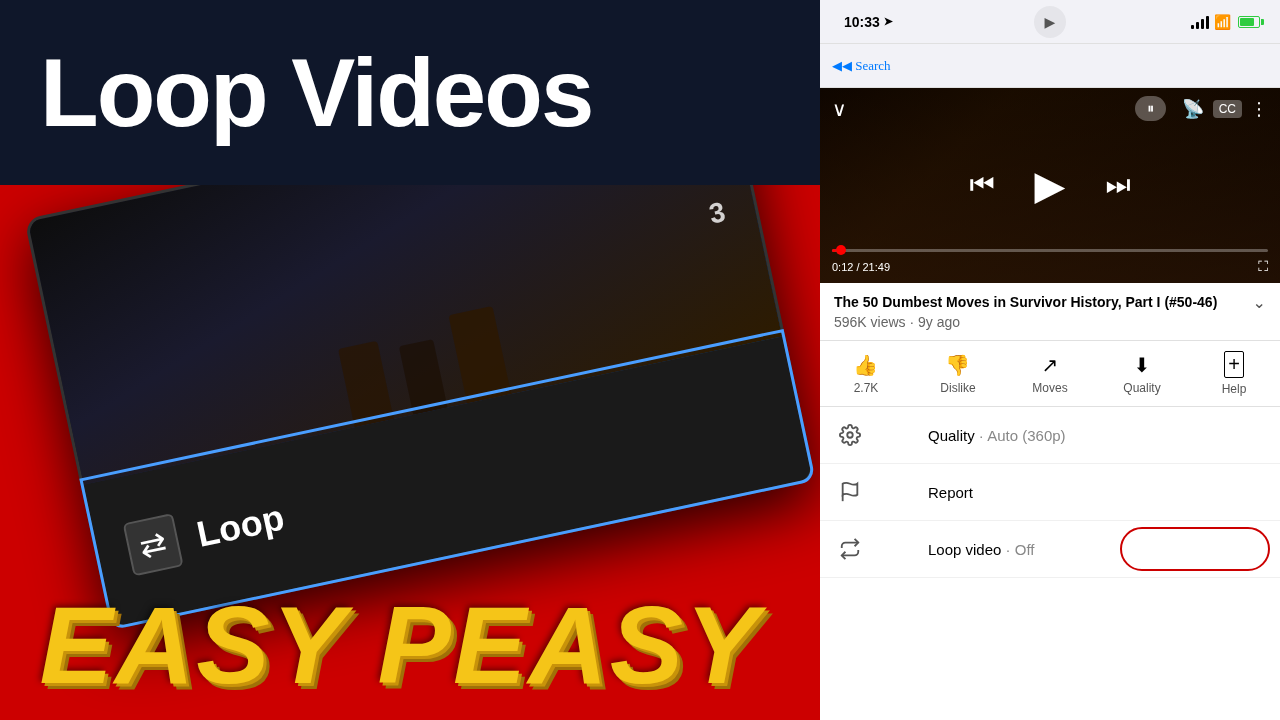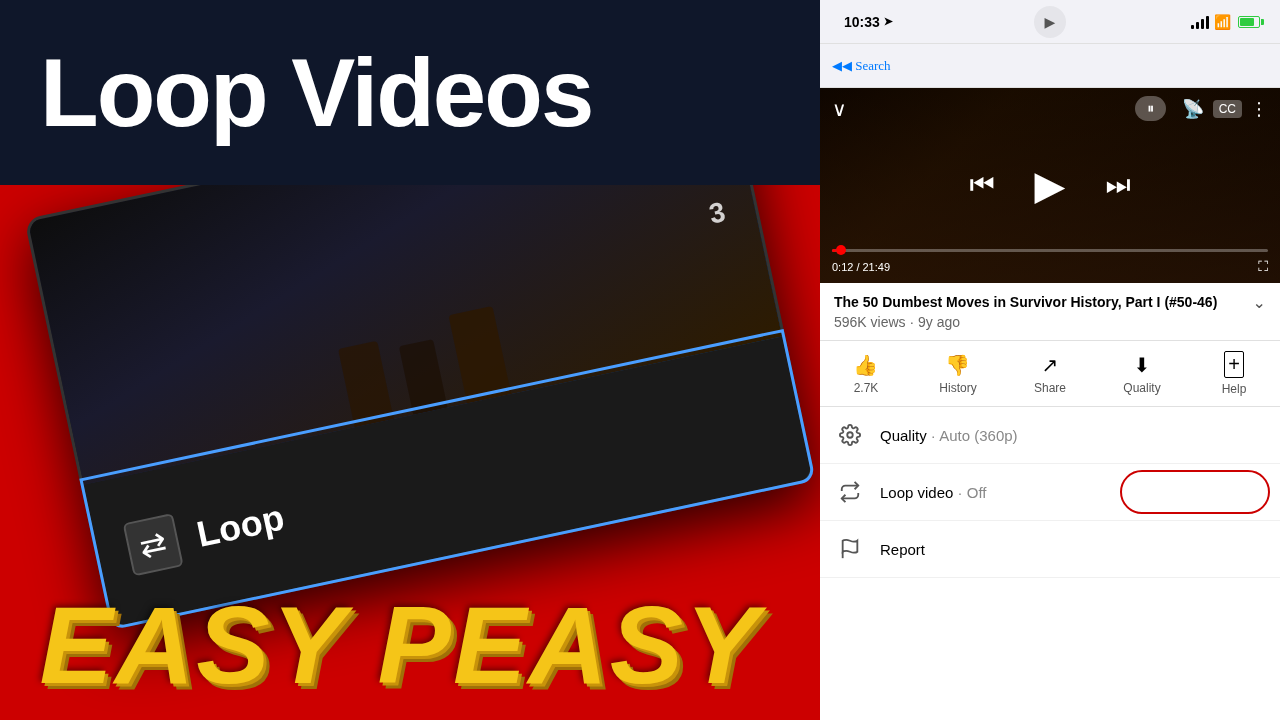--- a/index.html
+++ b/index.html
@@ -389,20 +389,21 @@
       align-items: center;
       justify-content: center;
       font-size: 18px;
       color: #555;
       flex-shrink: 0;
     }
 
     .menu-item-text {
       font-size: 15px;
       color: #000;
+      margin-left: 48px;
     }
 
     .menu-item-value {
       color: #888;
     }
 
     
     .menu-item.loop-highlighted {
       position: relative;
     }
@@ -596,25 +597,25 @@
     </div>
   </div>
 
   <div class="action-buttons">
     <div class="action-btn">
       <span class="action-icon">👍</span>
       <span class="action-label">2.7K</span>
     </div>
     <div class="action-btn">
       <span class="action-icon">👎</span>
-      <span class="action-label">History</span>
+      <span class="action-label">Dislike</span>
     </div>
     <div class="action-btn">
       <span class="action-icon" style="font-size:20px;">↗</span>
-      <span class="action-label">Share</span>
+      <span class="action-label">Moves</span>
     </div>
     <div class="action-btn">
       <span class="action-icon" style="font-size:20px;">⬇</span>
       <span class="action-label">Quality</span>
     </div>
     <div class="action-btn">
       <span class="action-icon" style="font-size:20px; border:1.5px solid #000; padding:1px 3px; border-radius:2px;">+</span>
       <span class="action-label">Help</span>
     </div>
   </div>
@@ -627,43 +628,43 @@
           <circle cx="12" cy="12" r="3"></circle>
           <path d="M19.4 15a1.65 1.65 0 0 0 .33 1.82l.06.06a2 2 0 0 1-2.83 2.83l-.06-.06a1.65 1.65 0 0 0-1.82-.33 1.65 1.65 0 0 0-1 1.51V21a2 2 0 0 1-4 0v-.09A1.65 1.65 0 0 0 9 19.4a1.65 1.65 0 0 0-1.82.33l-.06.06a2 2 0 0 1-2.83-2.83l.06-.06A1.65 1.65 0 0 0 4.68 15a1.65 1.65 0 0 0-1.51-1H3a2 2 0 0 1 0-4h.09A1.65 1.65 0 0 0 4.6 9a1.65 1.65 0 0 0-.33-1.82l-.06-.06a2 2 0 0 1 2.83-2.83l.06.06A1.65 1.65 0 0 0 9 4.68a1.65 1.65 0 0 0 1-1.51V3a2 2 0 0 1 4 0v.09a1.65 1.65 0 0 0 1 1.51 1.65 1.65 0 0 0 1.82-.33l.06-.06a2 2 0 0 1 2.83 2.83l-.06.06A1.65 1.65 0 0 0 19.4 9a1.65 1.65 0 0 0 1.51 1H21a2 2 0 0 1 0 4h-.09a1.65 1.65 0 0 0-1.51 1z"></path>
         </svg>
       </div>
       <span class="menu-item-text">
         <span>Quality</span>
         <span class="menu-item-value"> · <span>Auto (360p)</span></span>
       </span>
     </div>
 
+
+    <div class="menu-item">
+      <div class="menu-item-icon">
+        <svg width="22" height="22" viewBox="0 0 24 24" fill="none" stroke="#555" stroke-width="2">
+          <path d="M4 15s1-1 4-1 5 2 8 2 4-1 4-1V3s-1 1-4 1-5-2-8-2-4 1-4 1z"></path>
+          <line x1="4" y1="22" x2="4" y2="15"></line>
+        </svg>
+      </div>
+      <span class="menu-item-text">Report</span>
+    </div>
 
     <div class="menu-item loop-highlighted">
       <div class="menu-item-icon">
         <svg width="22" height="22" viewBox="0 0 24 24" fill="none" stroke="#555" stroke-width="2">
           <polyline points="17 1 21 5 17 9"></polyline>
           <path d="M3 11V9a4 4 0 0 1 4-4h14"></path>
           <polyline points="7 23 3 19 7 15"></polyline>
           <path d="M21 13v2a4 4 0 0 1-4 4H3"></path>
         </svg>
       </div>
       <span class="menu-item-text">
         <span>Loop video</span>
         <span class="menu-item-value"> · <span>Off</span></span>
       </span>
 
       <div class="loop-circle-annotation"></div>
     </div>
 
-    <div class="menu-item">
-      <div class="menu-item-icon">
-        <svg width="22" height="22" viewBox="0 0 24 24" fill="none" stroke="#555" stroke-width="2">
-          <path d="M4 15s1-1 4-1 5 2 8 2 4-1 4-1V3s-1 1-4 1-5-2-8-2-4 1-4 1z"></path>
-          <line x1="4" y1="22" x2="4" y2="15"></line>
-        </svg>
-      </div>
-      <span class="menu-item-text">Report</span>
-    </div>
-
 
   </div>
 </div>
 
 </body></html>

